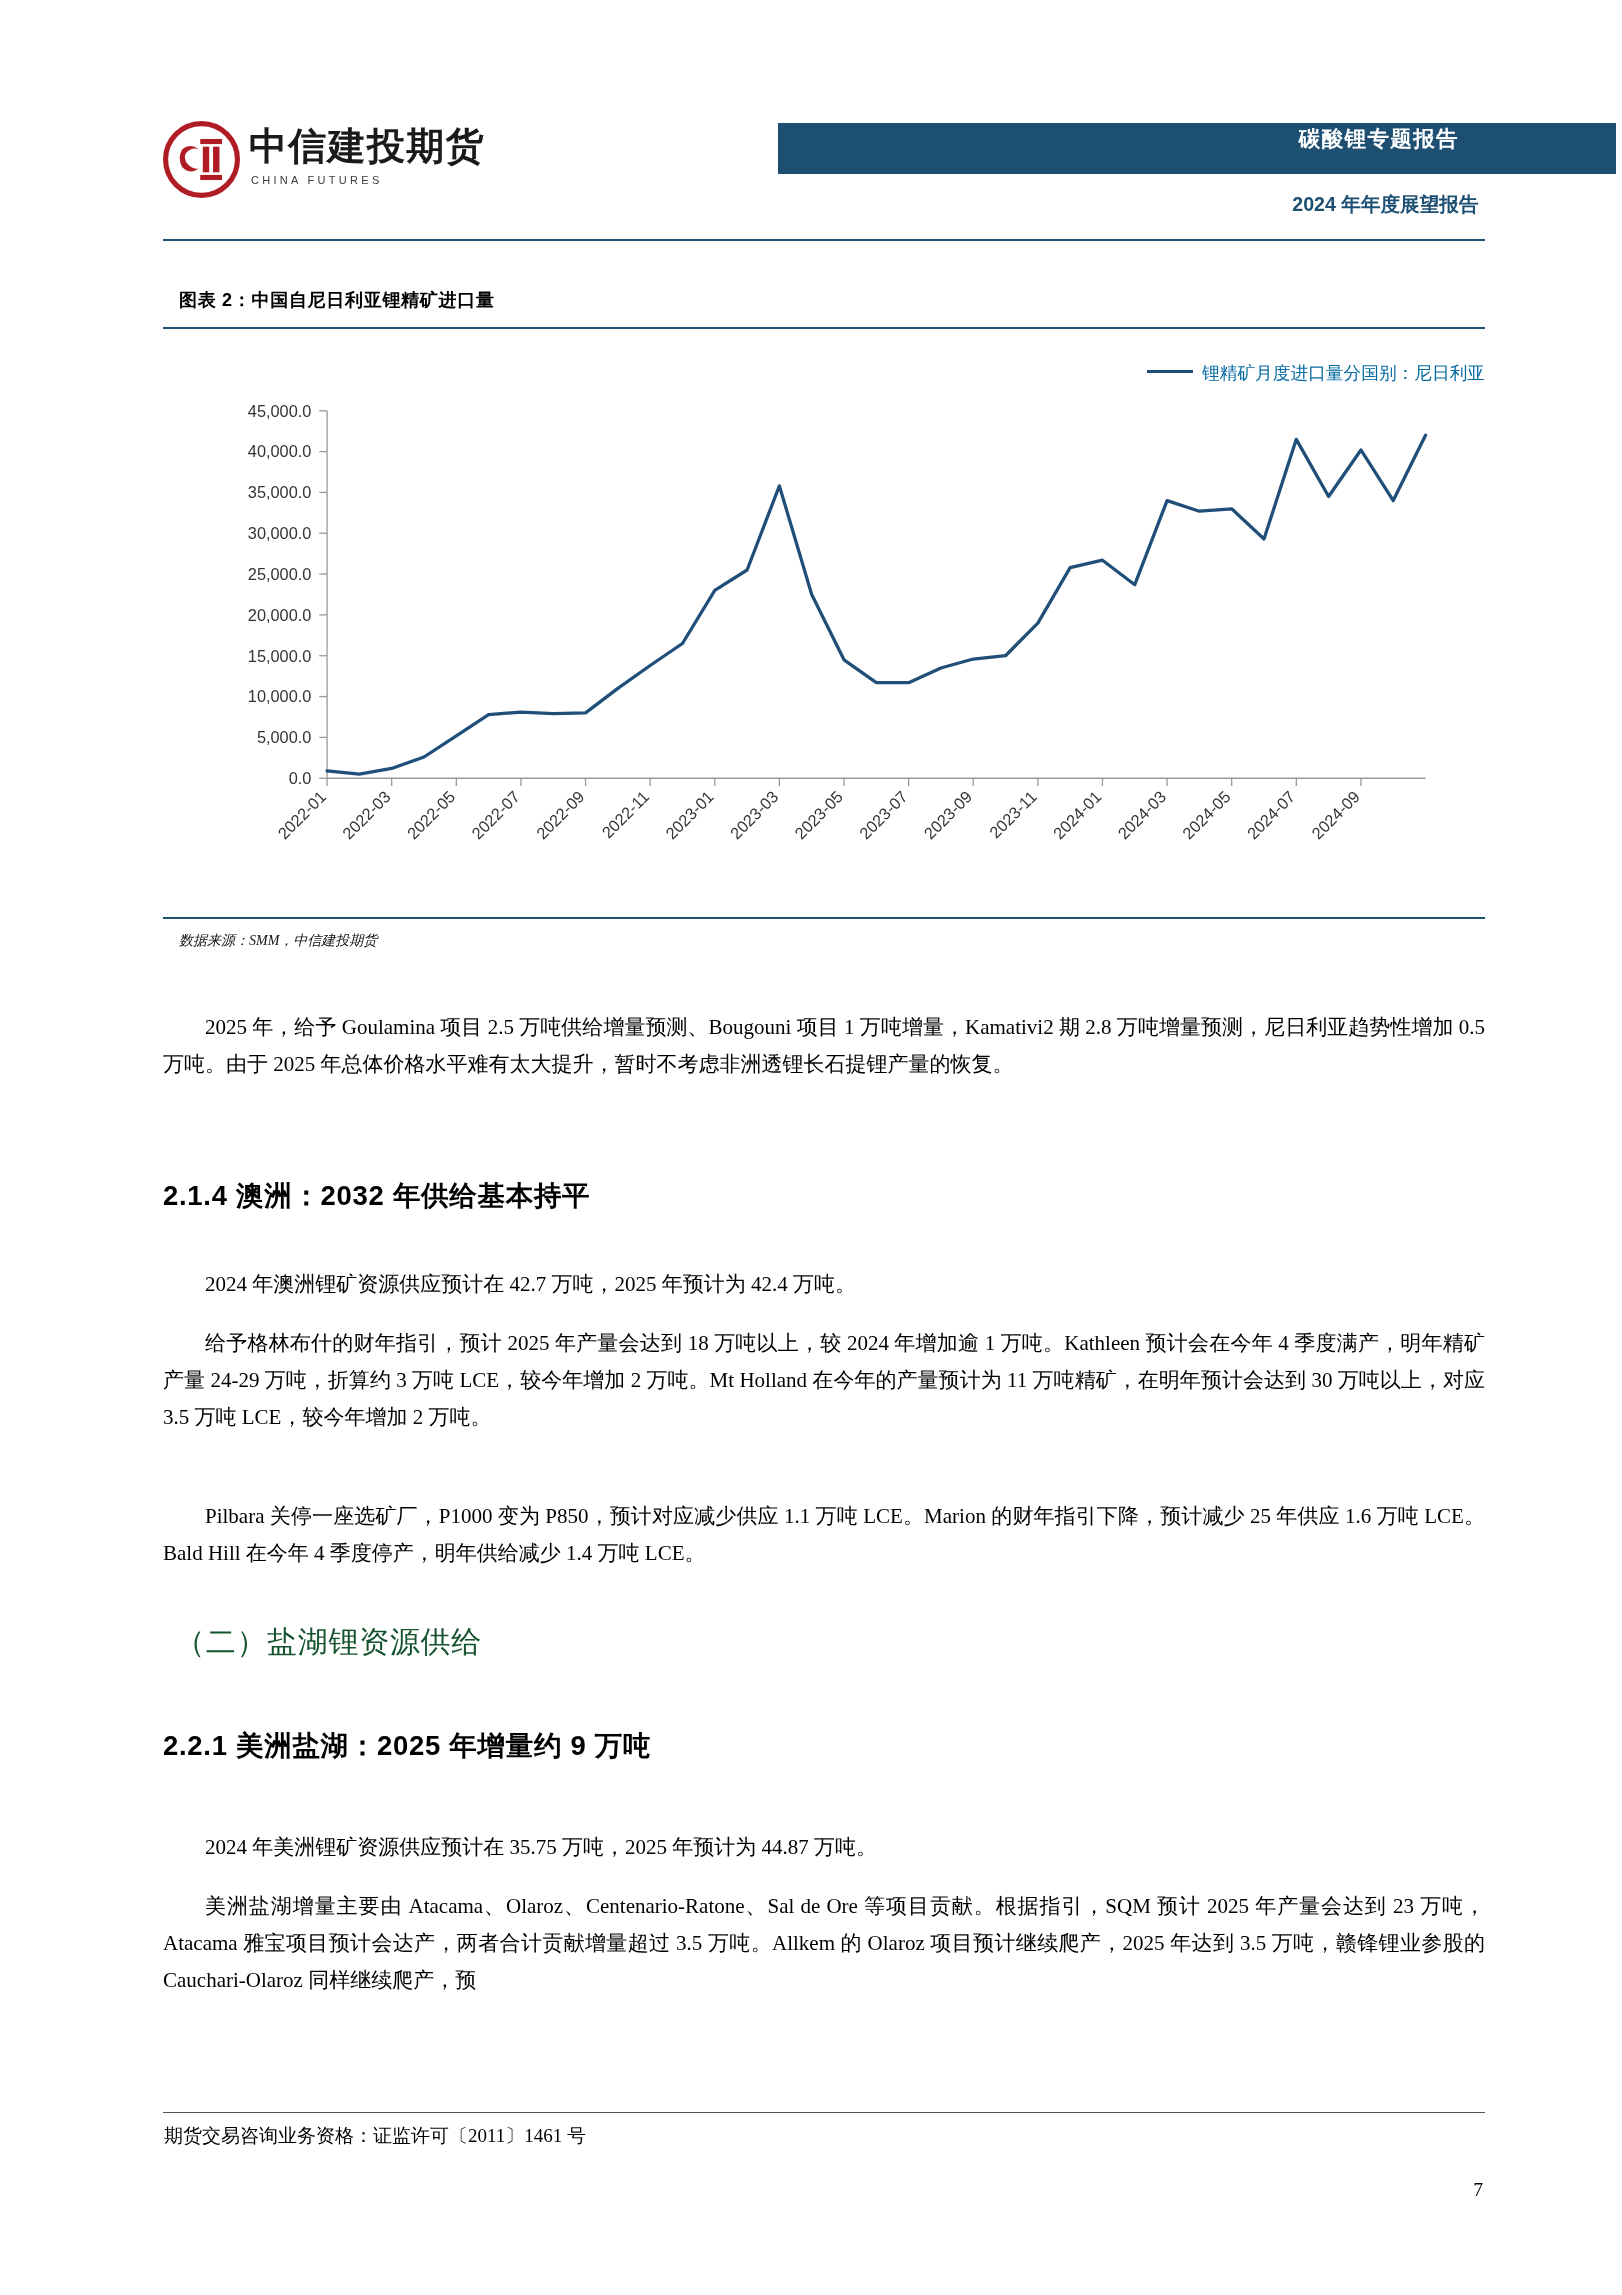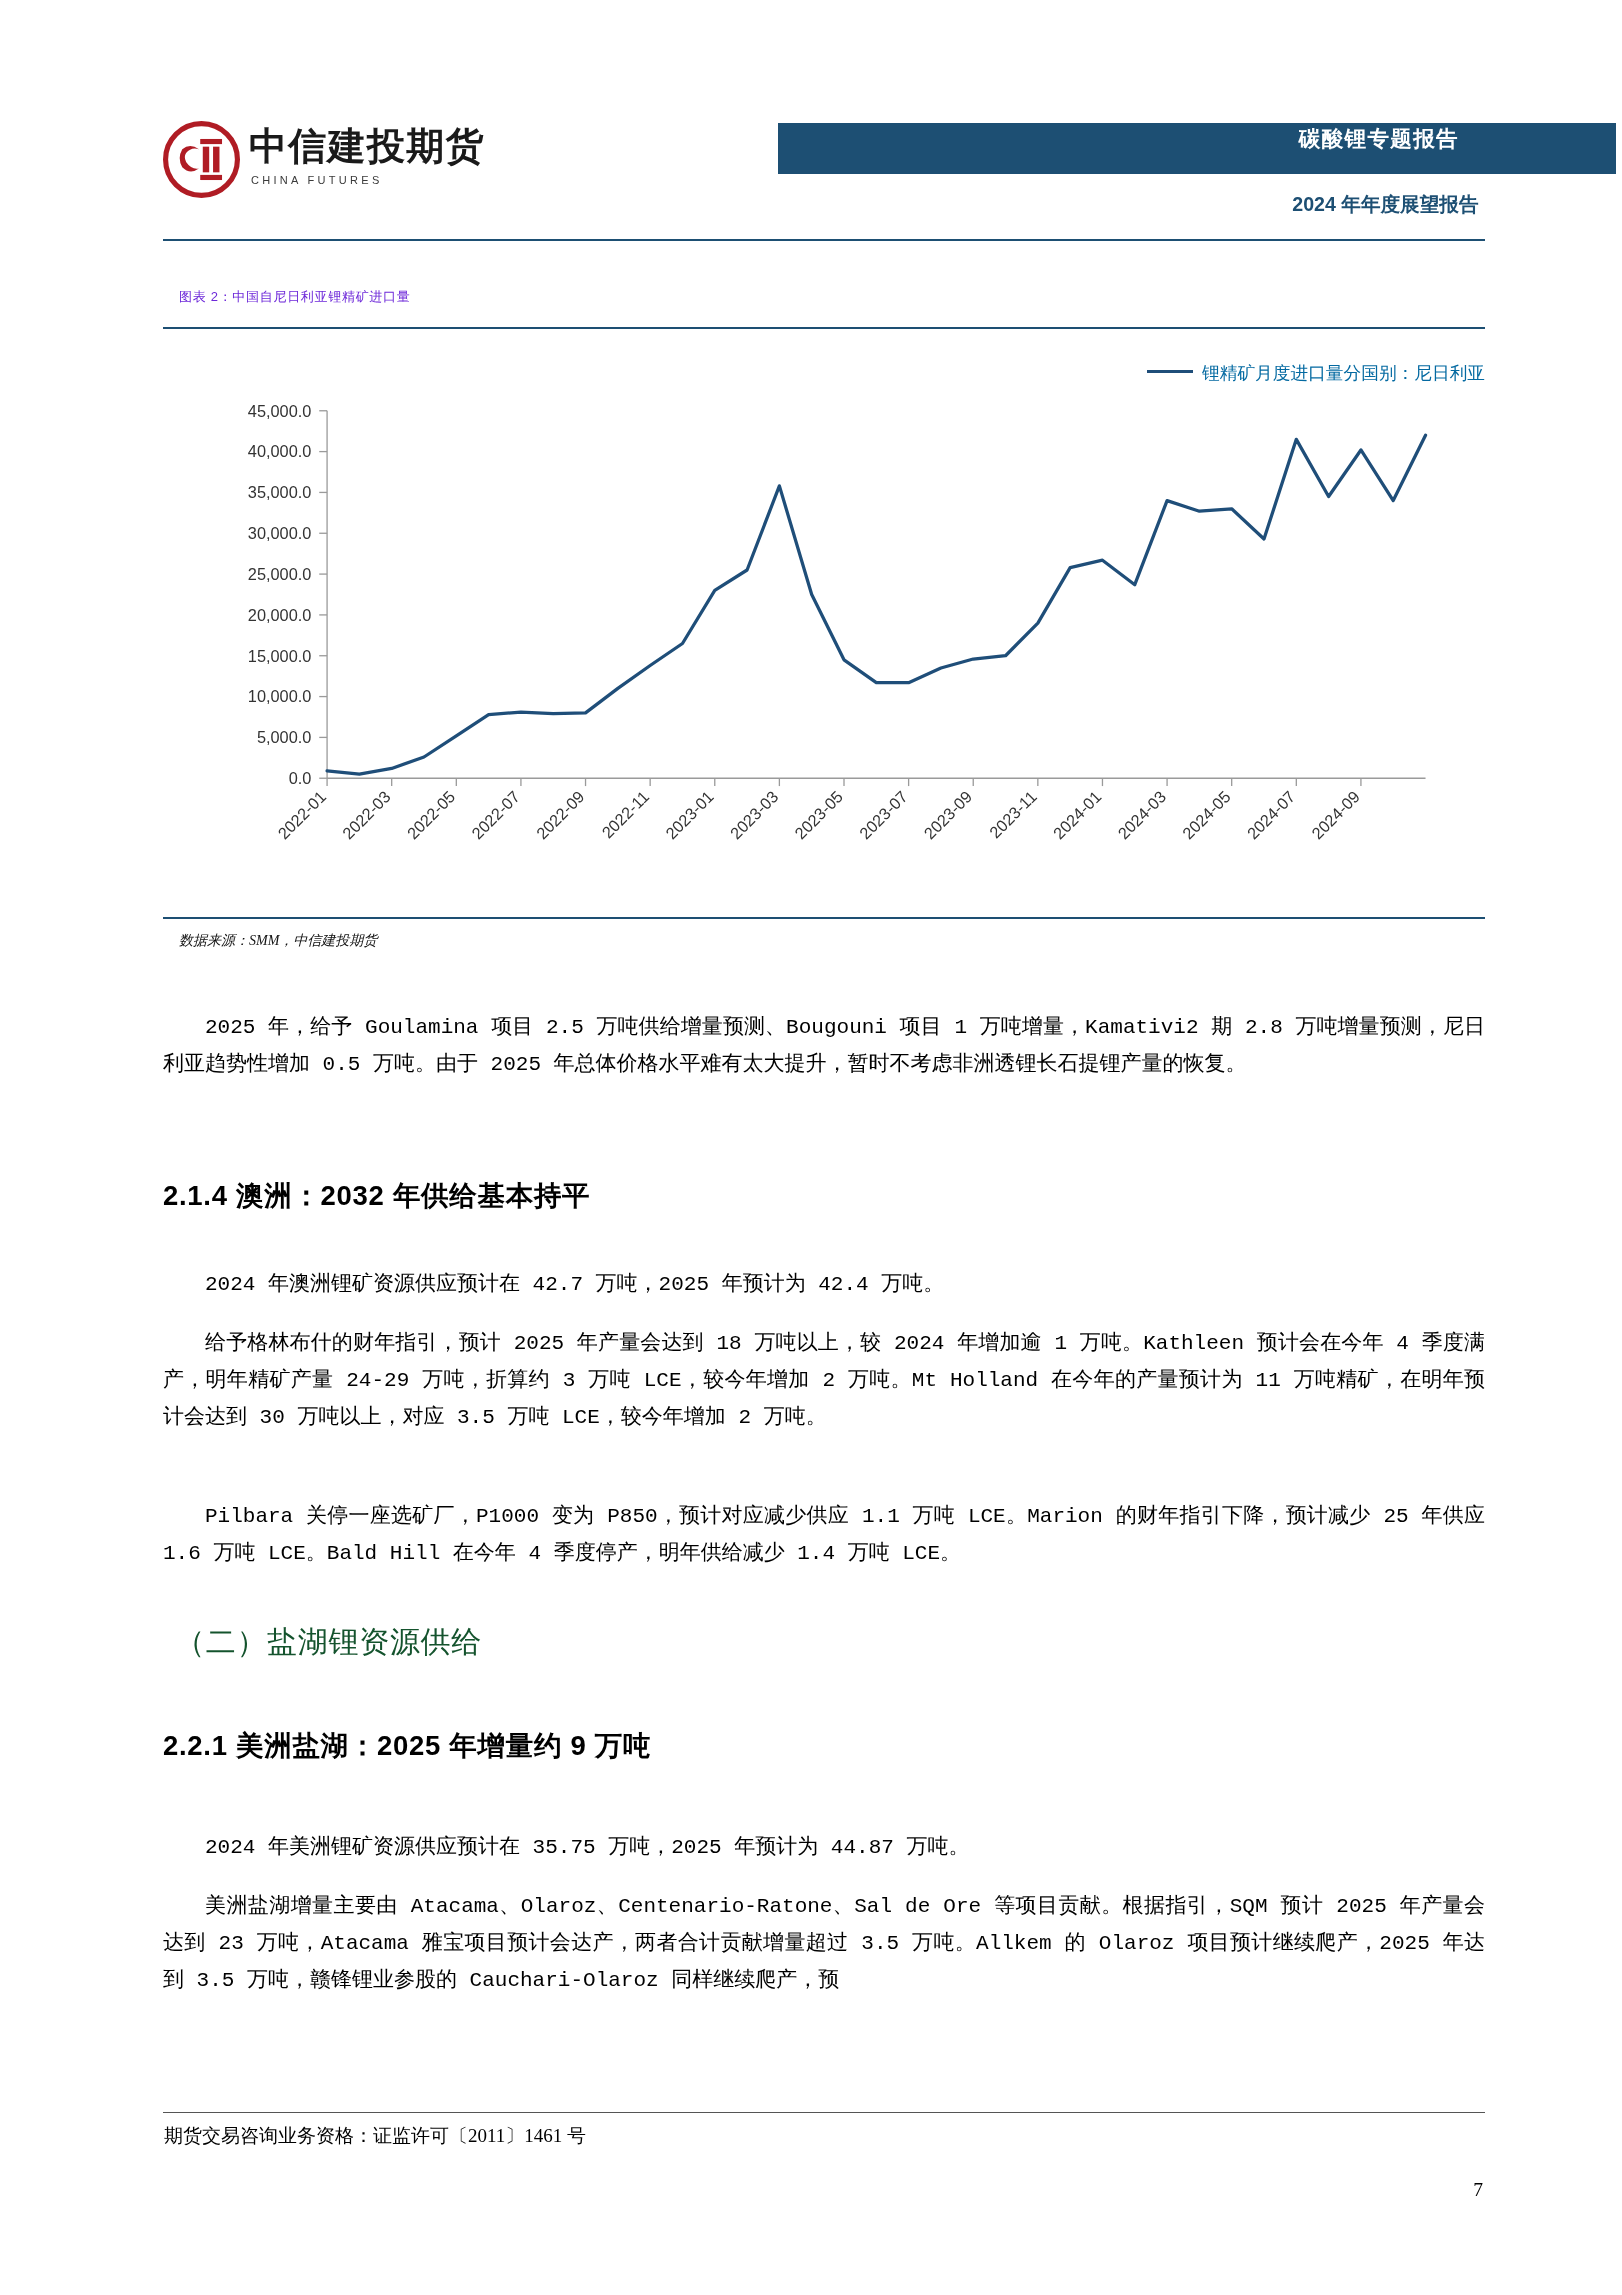--- a/index.html
+++ b/index.html
@@ -100,23 +100,23 @@
     height: 2px;
     background: #1d4f73;
   }
 
   
   .fig-title {
     position: absolute;
     left: 167px;
     top: 288px;
     font-family: "Liberation Sans", sans-serif;
-    font-size: 13px;
-    font-weight: normal;
-    color: #6d28d9;
+    font-size: 18px;
+    font-weight: bold;
+    color: #000000;
     letter-spacing: 0.7px;
   }
   .fig-rule-top {
     position: absolute;
     left: 151px;
     top: 327px;
     width: 1322px;
     height: 2px;
     background: #1d4f73;
   }
@@ -169,21 +169,21 @@
     position: absolute;
     left: 0;
     top: 59px;
     width: 1322px;
     height: 510px;
   }
 
   
   .para {
     position: absolute;
-    font-family: Liberation Mono, monospace;
+    font-family: Liberation Serif, serif;
     font-size: 21px;
     line-height: 37px;
     color: #000;
     text-align: justify;
     text-justify: inter-ideograph;
     width: 1322px;
     left: 151px;
   }
   .indent { text-indent: 42px; }
 

